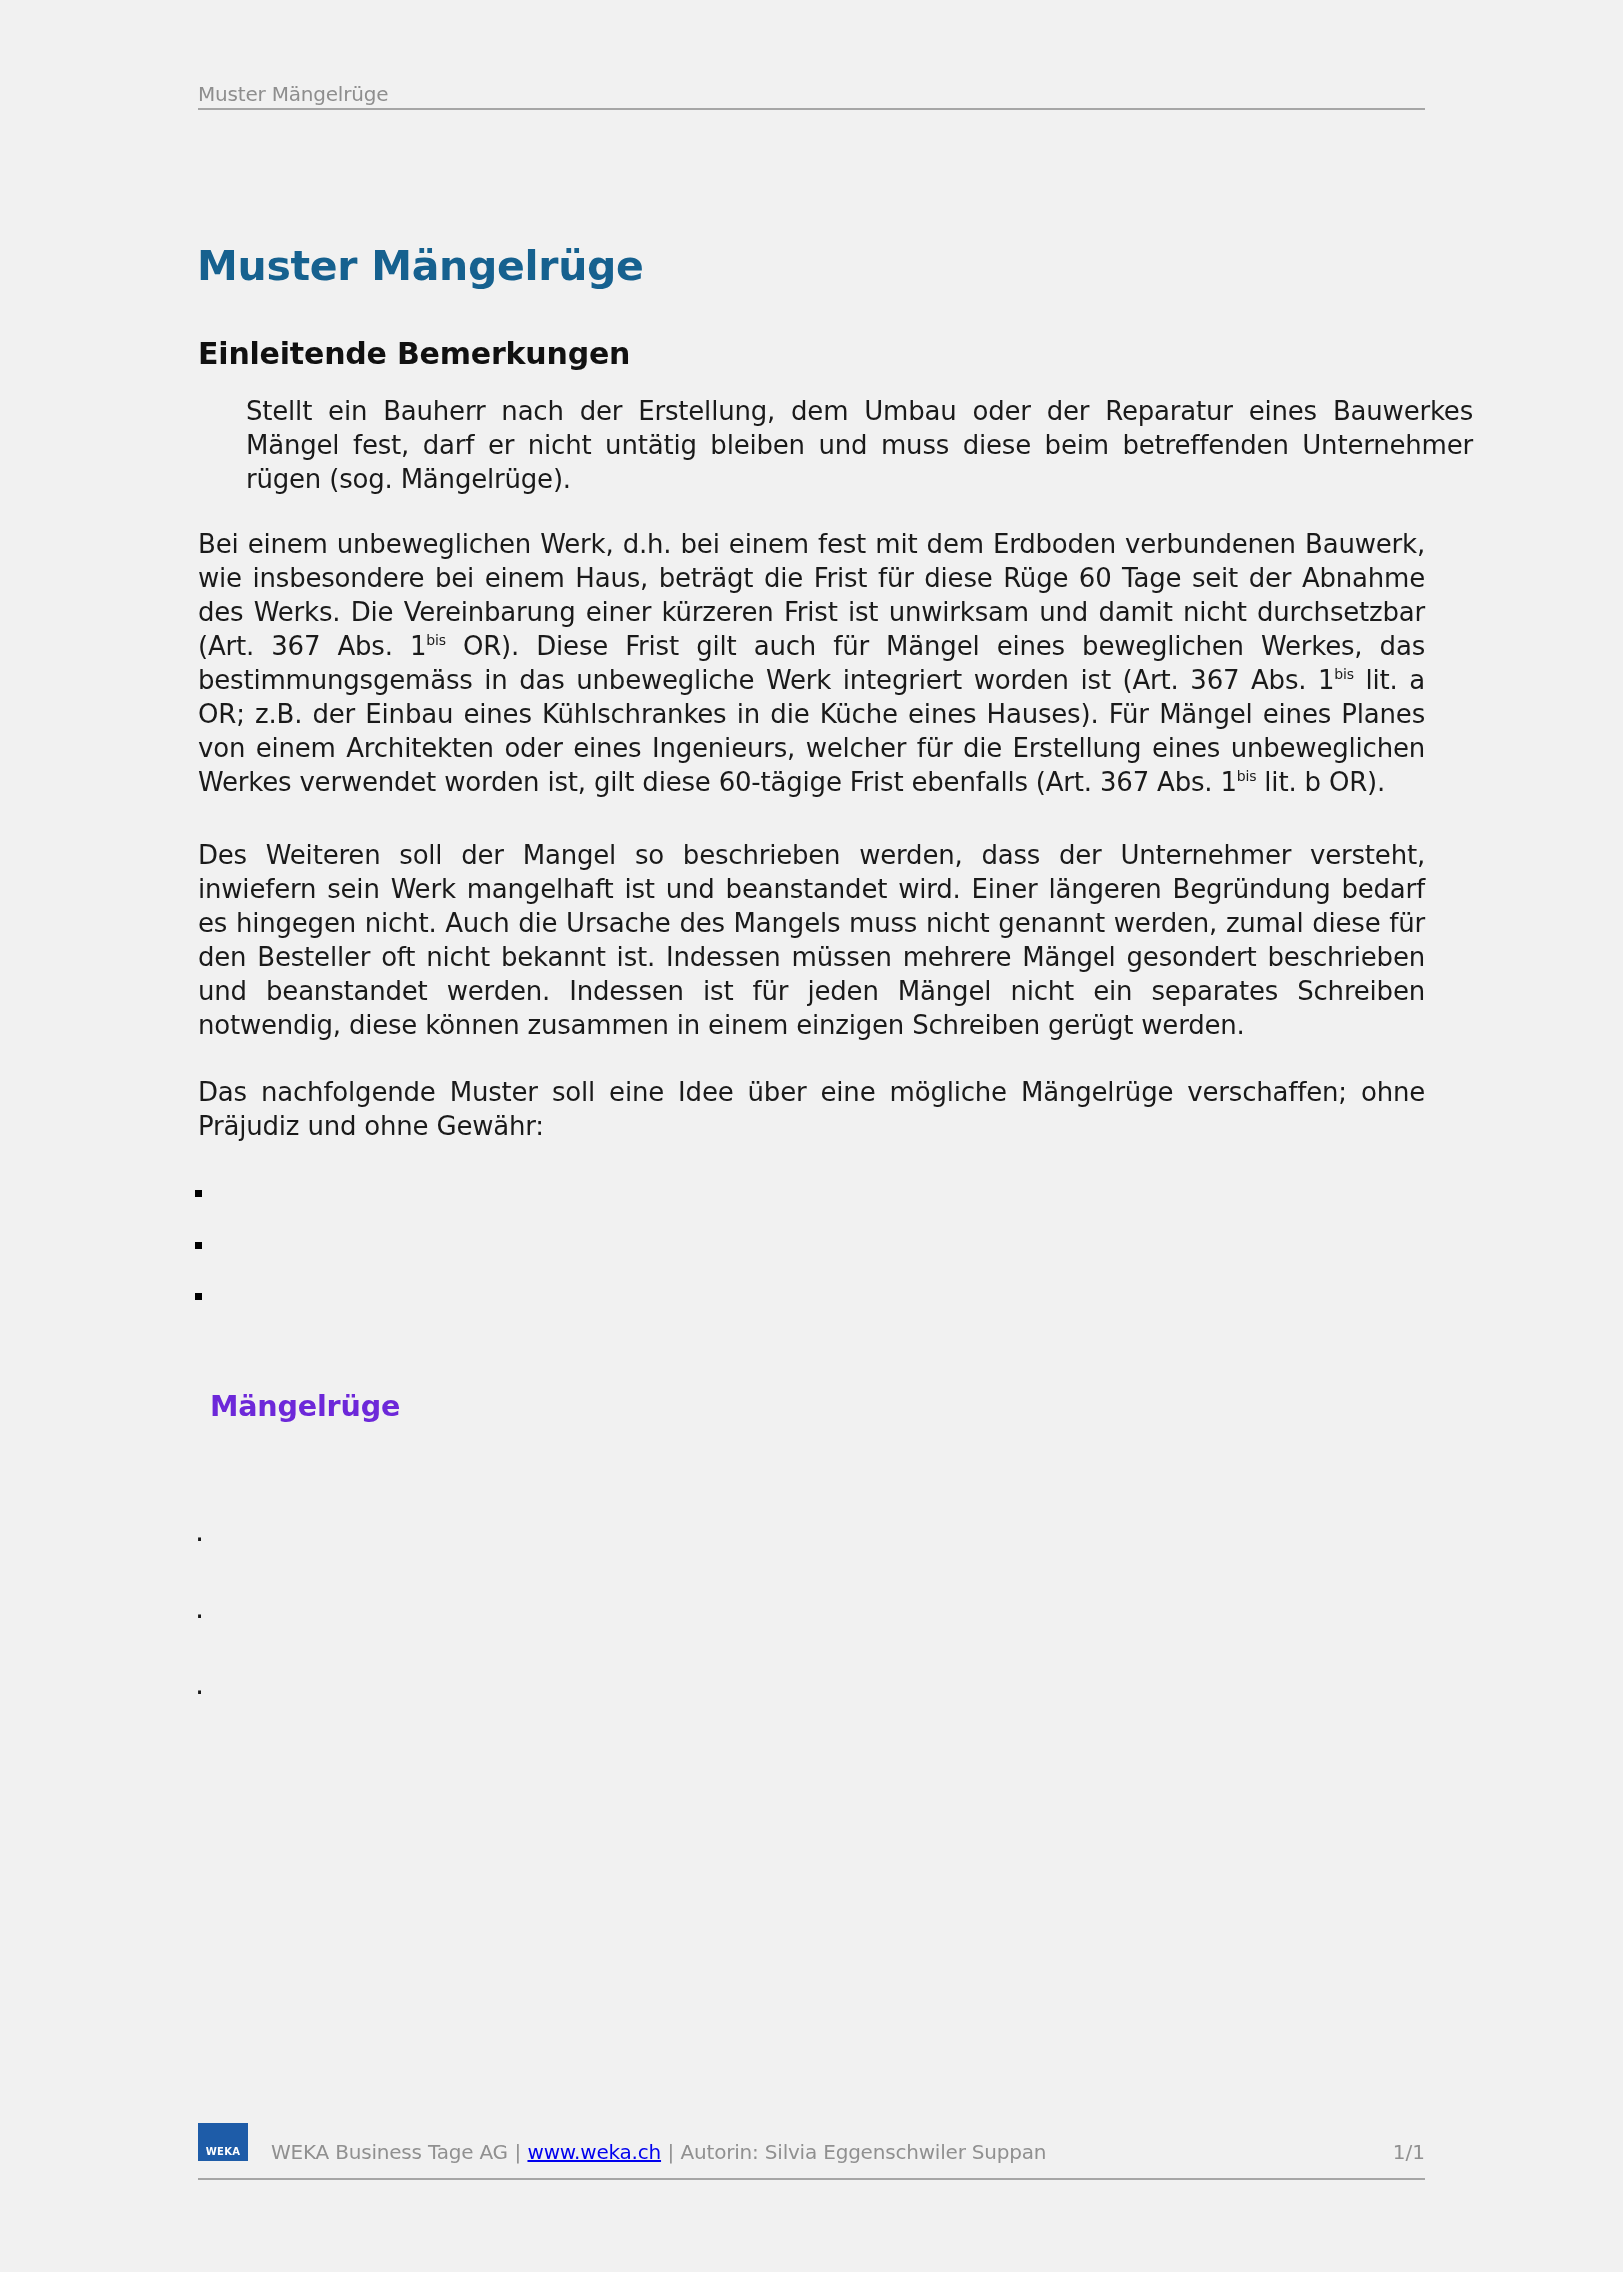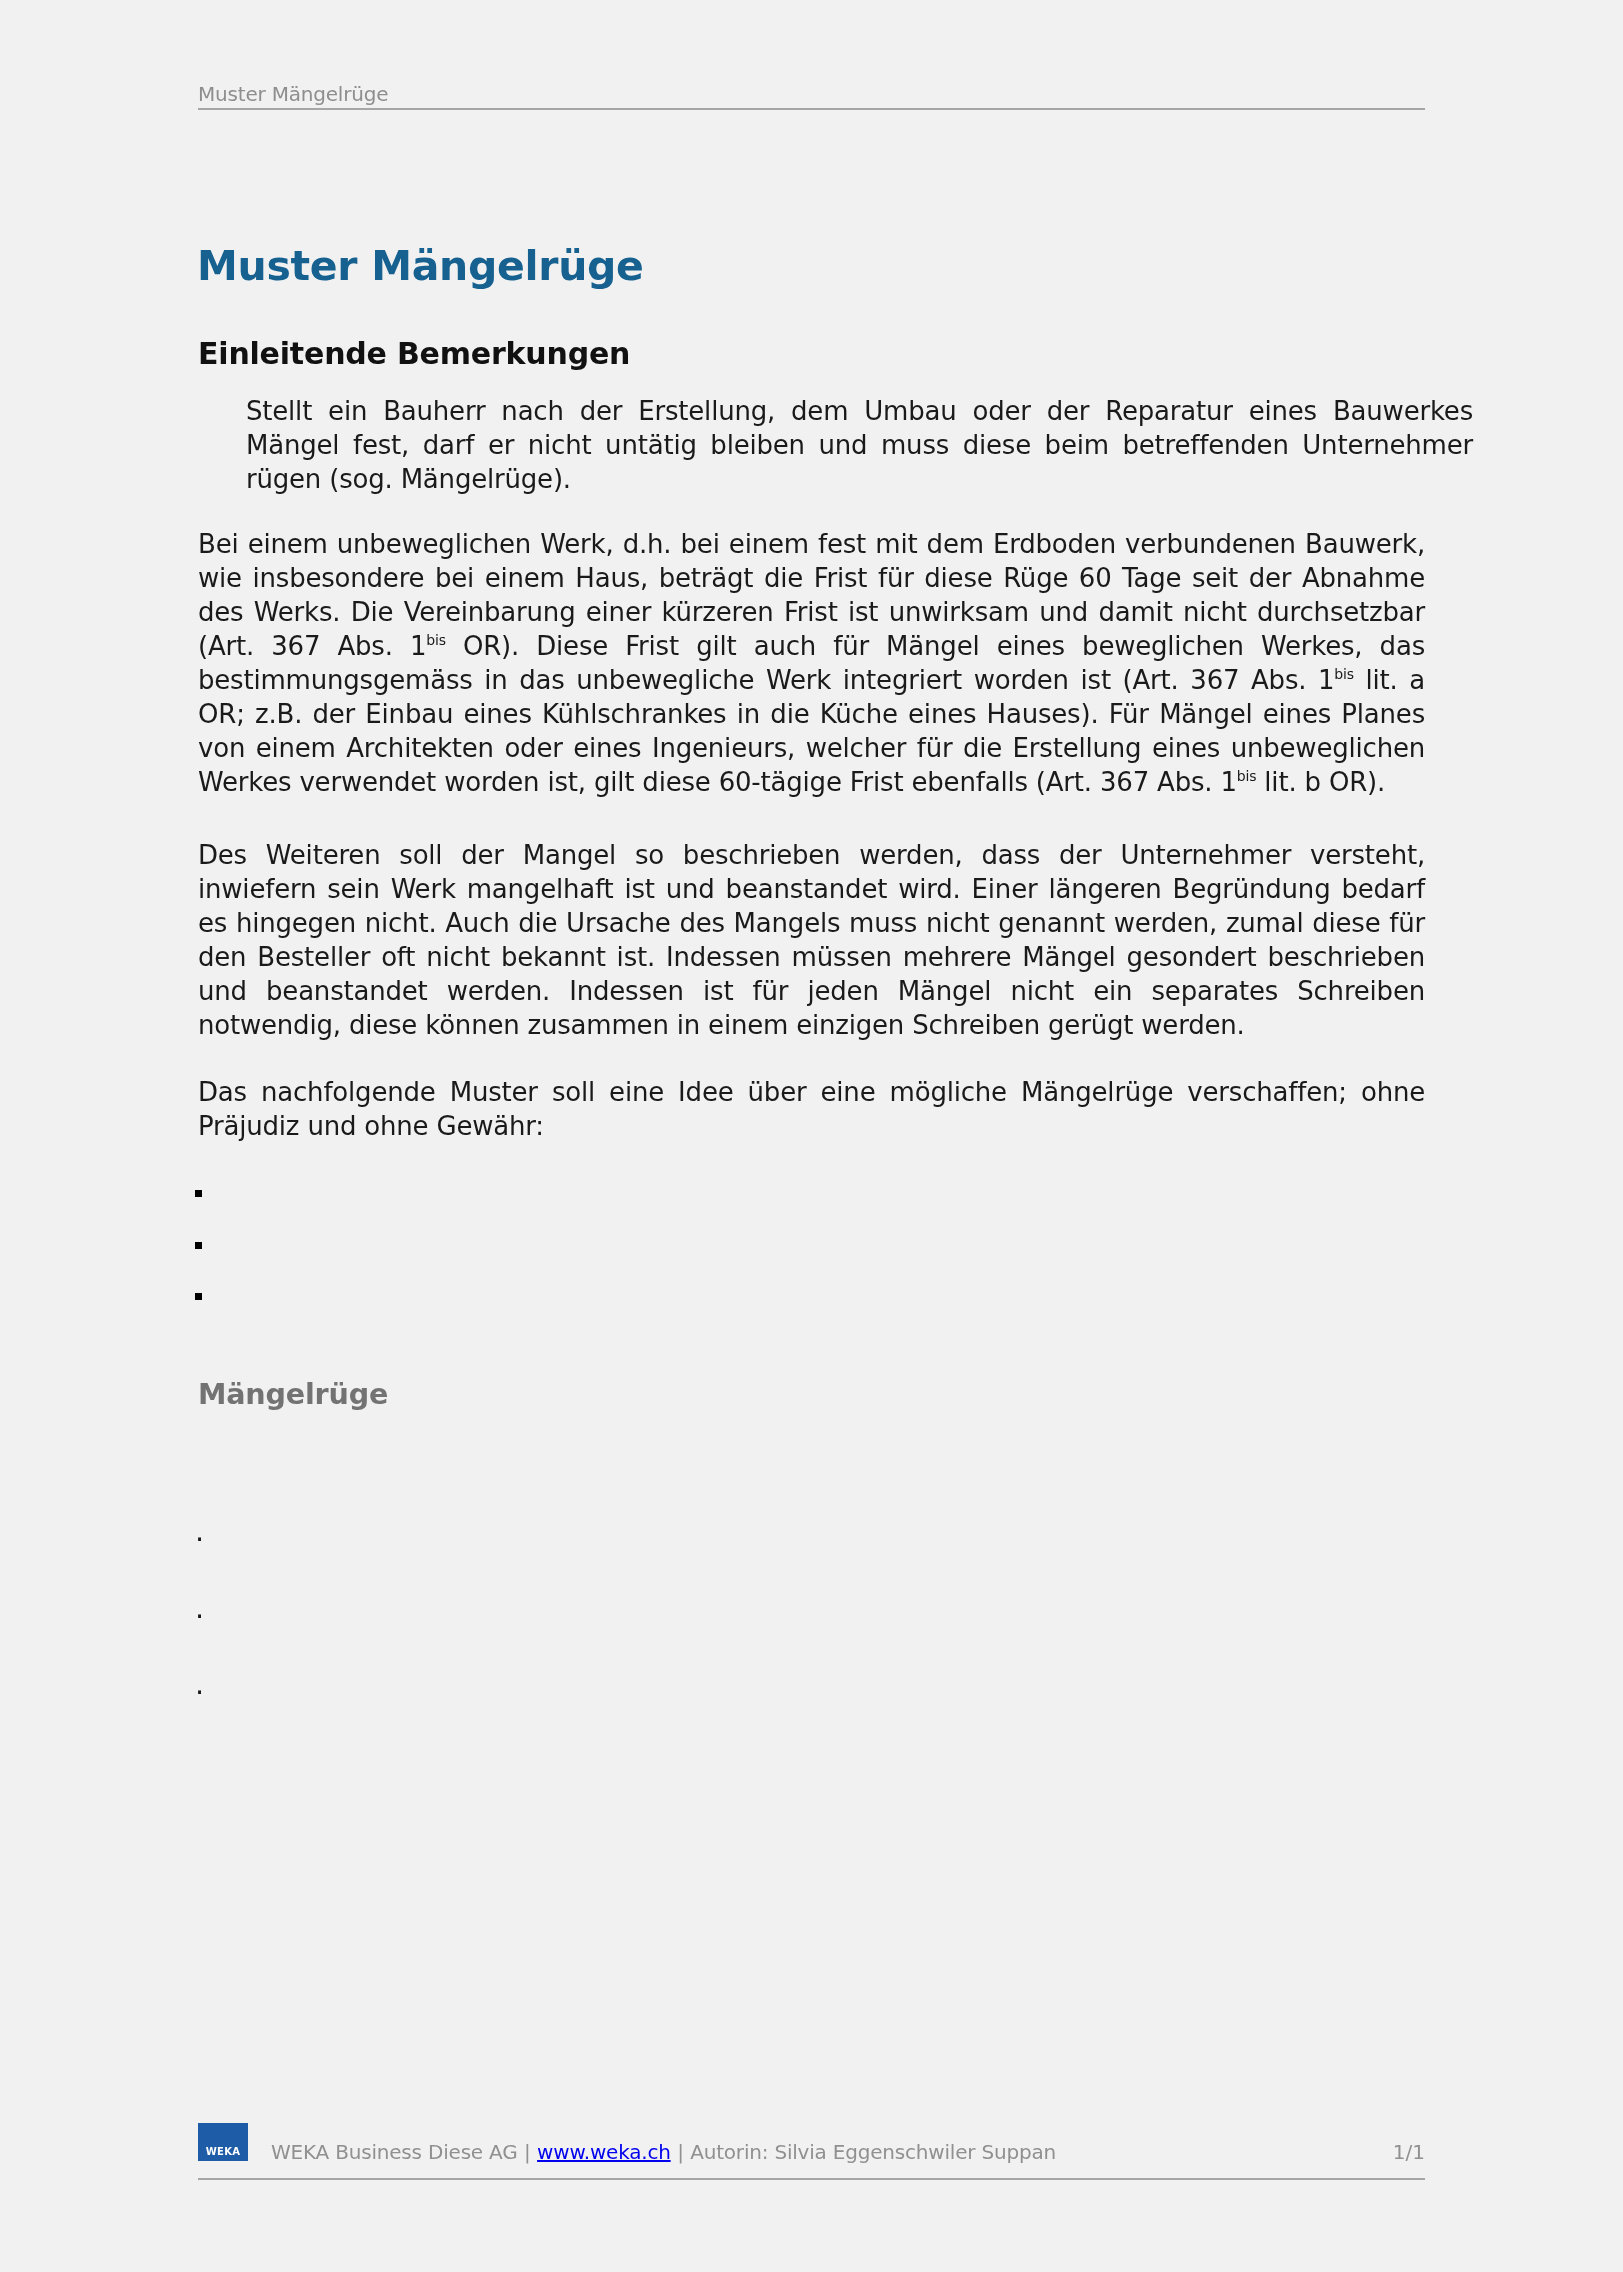--- a/index.html
+++ b/index.html
@@ -84,24 +84,24 @@
     height: 7.1px;
     background: #000;
   }
   .b1 { top: 1190px; }
   .b2 { top: 1242px; }
   .b3 { top: 1293px; }
   .letter-heading {
     position: absolute;
     left: 198px;
     top: 1377px;
-    margin: 0;
+    margin: 12px;
     font-size: 28.6px;
     font-weight: bold;
-    color: #737373;
+    color: #6d28d9;
     letter-spacing: -0.2px;
   }
   .salutation {
     position: absolute;
     left: 198px;
     top: 1441px;
     margin: 0;
     font-size: 26px;
     letter-spacing: -0.2px;
     color: #1a1a1a;
@@ -190,21 +190,21 @@
 
   <p class="dot d1">.</p>
   <p class="dot d2">.</p>
   <p class="dot d3">.</p>
 
   <div class="footer-logo">
     <span>WEKA</span>
   </div>
 
   <div class="footer-line">
-    <span>WEKA Business Diese AG</span><span class="footer-sep">|</span><a class="footer-link">www.weka.ch</a><span class="footer-sep">|</span><span>Autorin: Silvia Eggenschwiler Suppan</span>
+    <span>WEKA Business Tage AG</span><span class="footer-sep">|</span><a class="footer-link">www.weka.ch</a><span class="footer-sep">|</span><span>Autorin: Silvia Eggenschwiler Suppan</span>
   </div>
 
   <div class="page-number">1/1</div>
 
   <div class="rule footer-rule"></div>
 
 </div>
 
 
 </body></html>

